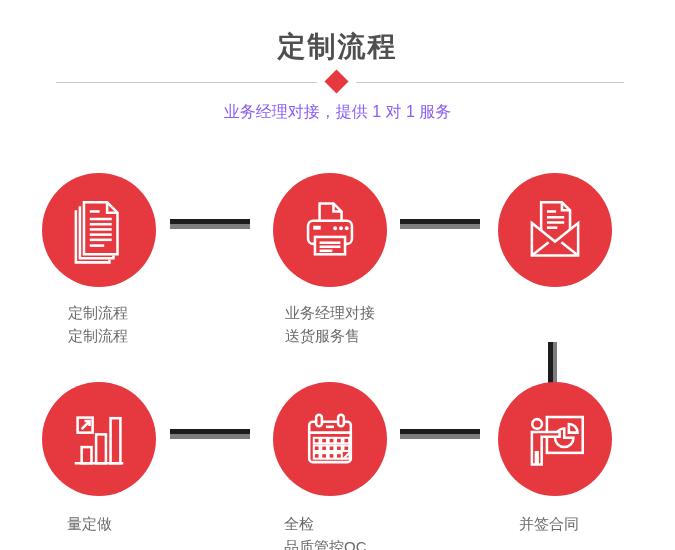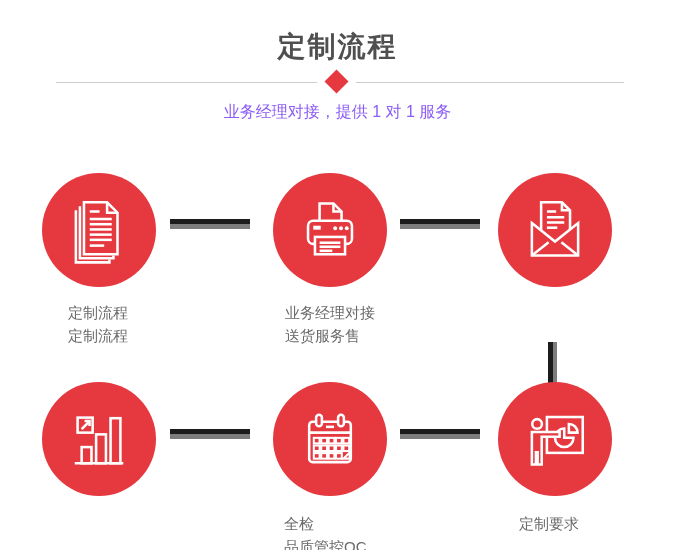--- a/index.html
+++ b/index.html
@@ -159,22 +159,23 @@
 
   <div class="step-label" style="left:68px;top:289px;">
     <div>定制流程</div>
     <div>定制流程</div>
   </div>
   <div class="step-label" style="left:285px;top:289px;">
     <div>业务经理对接</div>
     <div>送货服务售</div>
   </div>
   <div class="step-label" style="left:67px;top:500px;">
+    <div>量定做</div>
   </div>
   <div class="step-label" style="left:284px;top:500px;">
     <div>全检</div>
     <div>品质管控QC</div>
   </div>
   <div class="step-label" style="left:519px;top:500px;">
-    <div>定制要求</div>
+    <div>并签合同</div>
   </div>
 
 </div>
 
 </body></html>

